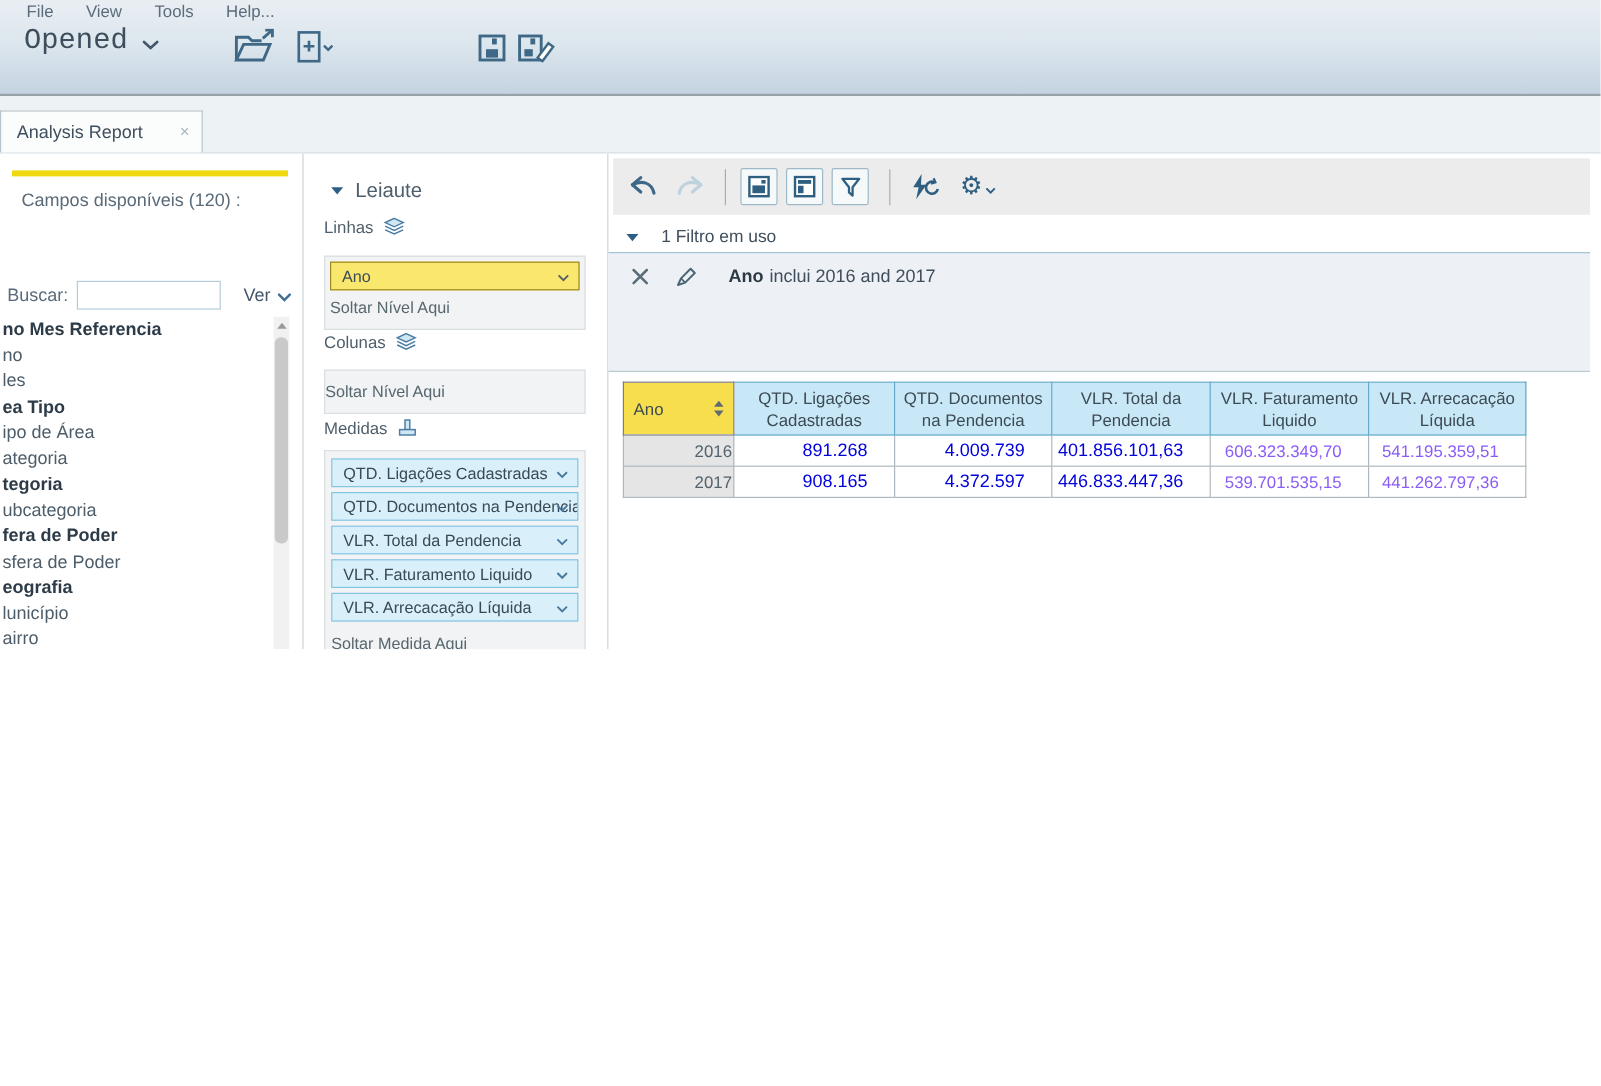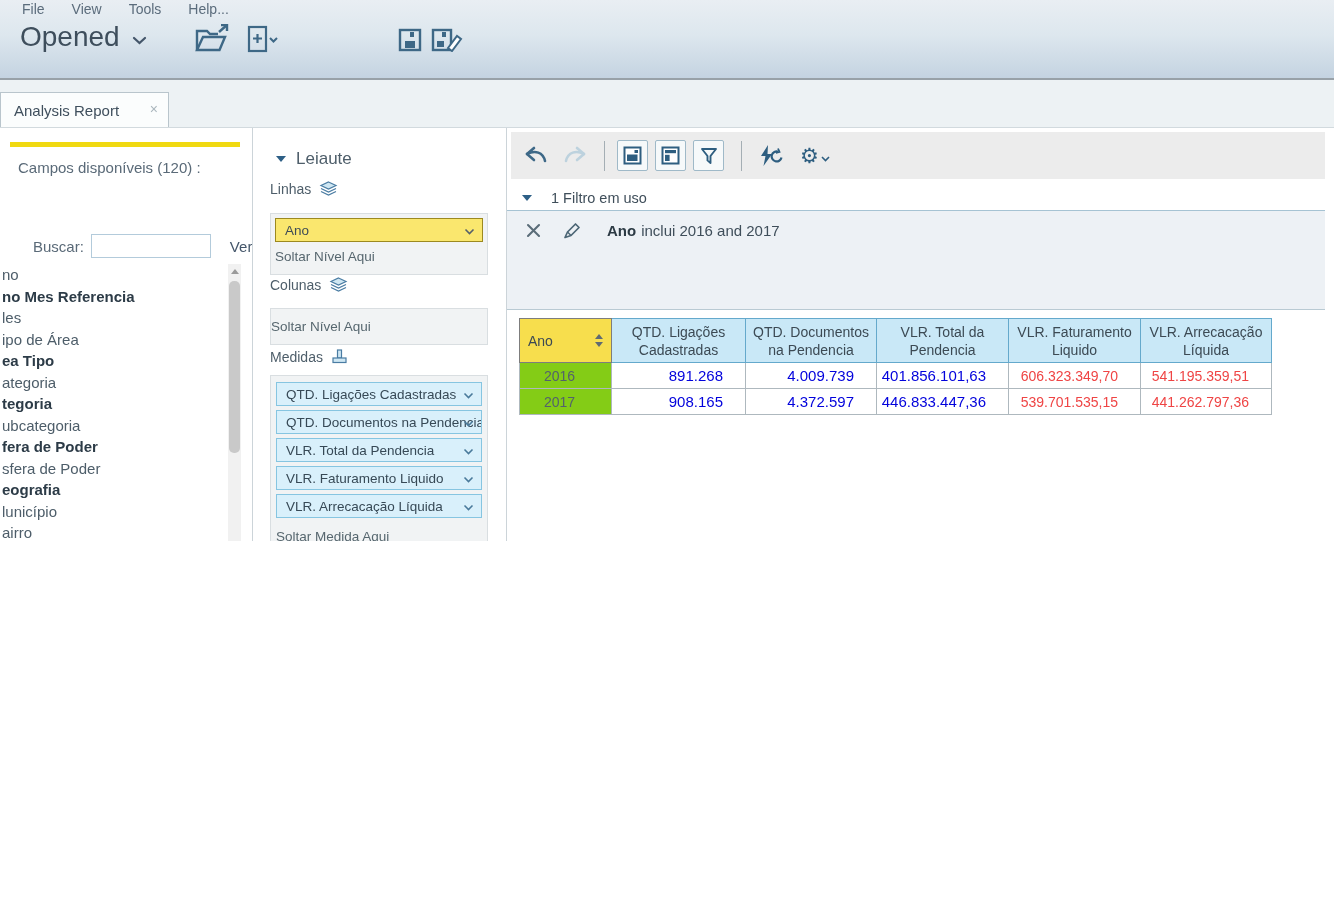--- a/index.html
+++ b/index.html
@@ -6,21 +6,21 @@
   .app{position:relative;width:1334px;height:905px;background:#fff;overflow:hidden;
        font-family:"Liberation Sans",sans-serif;-webkit-font-smoothing:antialiased;}
 
   
   .topbar{position:relative;height:78px;border-bottom:2px solid #98a1a8;
           background:linear-gradient(#e9eef3 0%,#dde7ee 45%,#c4d3e1 100%);}
   .menubar{position:absolute;top:0;left:22px;display:flex;gap:27px;
            font-size:14px;color:#5b6c7c;line-height:18px;}
   .menubar span{cursor:default;}
   .opened{position:absolute;left:20px;top:21px;display:flex;align-items:center;
-          font-size:28px;color:#3e4e5c;}
+          font-size:24px;color:#3e4e5c;font-family:Liberation Mono, monospace;}
   .opened .chev{margin-left:12px;margin-top:6px;}
   .tb-ic{position:absolute;cursor:pointer;}
   .ic-folder{left:194px;top:24px;}
   .ic-newdoc{left:247px;top:25px;}
   .ic-save{left:398px;top:28px;}
   .ic-saveas{left:431px;top:28px;}
 
   
   .tabstrip{position:relative;height:47px;background:#edf2f4;border-bottom:1px solid #d2dade;}
   .tab{position:absolute;left:0;bottom:0;width:169px;height:35px;box-sizing:border-box;
@@ -31,21 +31,21 @@
   
   .content{position:relative;height:413px;overflow:hidden;display:flex;background:#fff;text-decoration:underline;}
   .left-panel{width:252px;flex:none;position:relative;border-right:1px solid #ccd4d9;overflow:hidden;}
   .mid-panel{width:254px;flex:none;position:relative;border-right:1px solid #ccd4d9;box-sizing:border-box;}
   .right-panel{flex:1;position:relative;}
 
   
   .accent-bar{position:absolute;left:10px;top:14px;width:230px;height:5px;background:#F0D911;}
   .fp-title{position:absolute;left:18px;top:29px;width:212px;font-size:15px;color:#5a6a78;line-height:21px;}
   .fp-sub{margin-top:4px;}
-  .search-row{position:absolute;left:33px;top:106px;display:flex;align-items:center;font-size:15px;color:#5a6a78;}
+  .search-row{position:absolute;left:6px;top:106px;display:flex;align-items:center;font-size:15px;color:#5a6a78;}
   .search-input{width:110px;height:20px;margin-left:7px;border:1px solid #b3cbdb;outline:none;
                 font-family:"Liberation Sans",sans-serif;font-size:13px;color:#3f4e5a;padding:1px 4px;}
   .ver{margin-left:19px;color:#44566a;display:flex;align-items:center;cursor:pointer;}
   .ver .chev{margin-left:6px;margin-top:3px;}
   .field-list{position:absolute;left:0;top:136px;width:226px;overflow:hidden;}
   .fi{height:21.5px;line-height:21.5px;font-size:15px;color:#4d5d69;padding-left:2px;
       white-space:nowrap;cursor:pointer;}
   .fi.b{font-weight:bold;color:#2c3b47;}
   .vsb{position:absolute;right:11px;top:136px;bottom:0;width:13px;background:#f1f1f1;}
   .vsb-up{height:14px;display:flex;align-items:center;justify-content:center;}
@@ -102,24 +102,24 @@
   .pivot th,.pivot td{border:1px solid #aeb8be;box-sizing:border-box;}
   .h-ano{background:#F7DE4D;border:1px solid #7d7d7d !important;width:92px;height:44px;
          font-weight:normal;color:#3c4a54;text-align:left;padding:0 6px 0 8px;position:relative;cursor:pointer;}
   .sorter{position:absolute;right:8px;top:15px;display:flex;flex-direction:column;gap:3px;}
   .sorter .up{width:0;height:0;border-left:4px solid transparent;border-right:4px solid transparent;
               border-bottom:5px solid #5f6a72;}
   .sorter .dn{width:0;height:0;border-left:4px solid transparent;border-right:4px solid transparent;
               border-top:5px solid #5f6a72;}
   .h-m{background:#C9E8F7;border:1px solid #64A9CC !important;color:#3c4a54;font-weight:normal;
        text-align:center;line-height:18px;padding:3px 6px;cursor:pointer;}
-  .r-ano{background:#84cc16;color:#53626c;text-align:left;padding-left:24px;height:26px;}
+  .r-ano{background:#e5e5e5;color:#53626c;text-align:right;padding-left:24px;height:26px;}
   .val{text-align:right;padding-right:22px;background:#fff;}
   .val.blue{color:#0202DC;font-size:15px;cursor:pointer;}
-  .val.gray{color:#ef4444;}
+  .val.gray{color:#8b5cf6;}
 
   svg{display:block;}
 </style>
 </head>
 <body>
 
 <div class="app">
 
   <div class="topbar">
     <div class="menubar">
@@ -188,25 +188,25 @@
         <span class="ver">
           <span>Ver</span>
           <span class="chev">
             <svg width="12" height="8" viewBox="0 0 12 8">
                 <path d="M1.5 1.5 L6 6 L10.5 1.5" stroke="#3e6e96" stroke-width="2" fill="none" stroke-linecap="round"></path>
               </svg>
           </span>
         </span>
       </div>
       <div class="field-list">
+        <div class="fi b">no Mes Referencia</div>
         <div class="fi">no</div>
-        <div class="fi b">no Mes Referencia</div>
         <div class="fi">les</div>
+        <div class="fi b">ea Tipo</div>
         <div class="fi">ipo de Área</div>
-        <div class="fi b">ea Tipo</div>
         <div class="fi">ategoria</div>
         <div class="fi b">tegoria</div>
         <div class="fi">ubcategoria</div>
         <div class="fi b">fera de Poder</div>
         <div class="fi">sfera de Poder</div>
         <div class="fi b">eografia</div>
         <div class="fi">lunicípio</div>
         <div class="fi">airro</div>
       </div>
       <div class="vsb">

